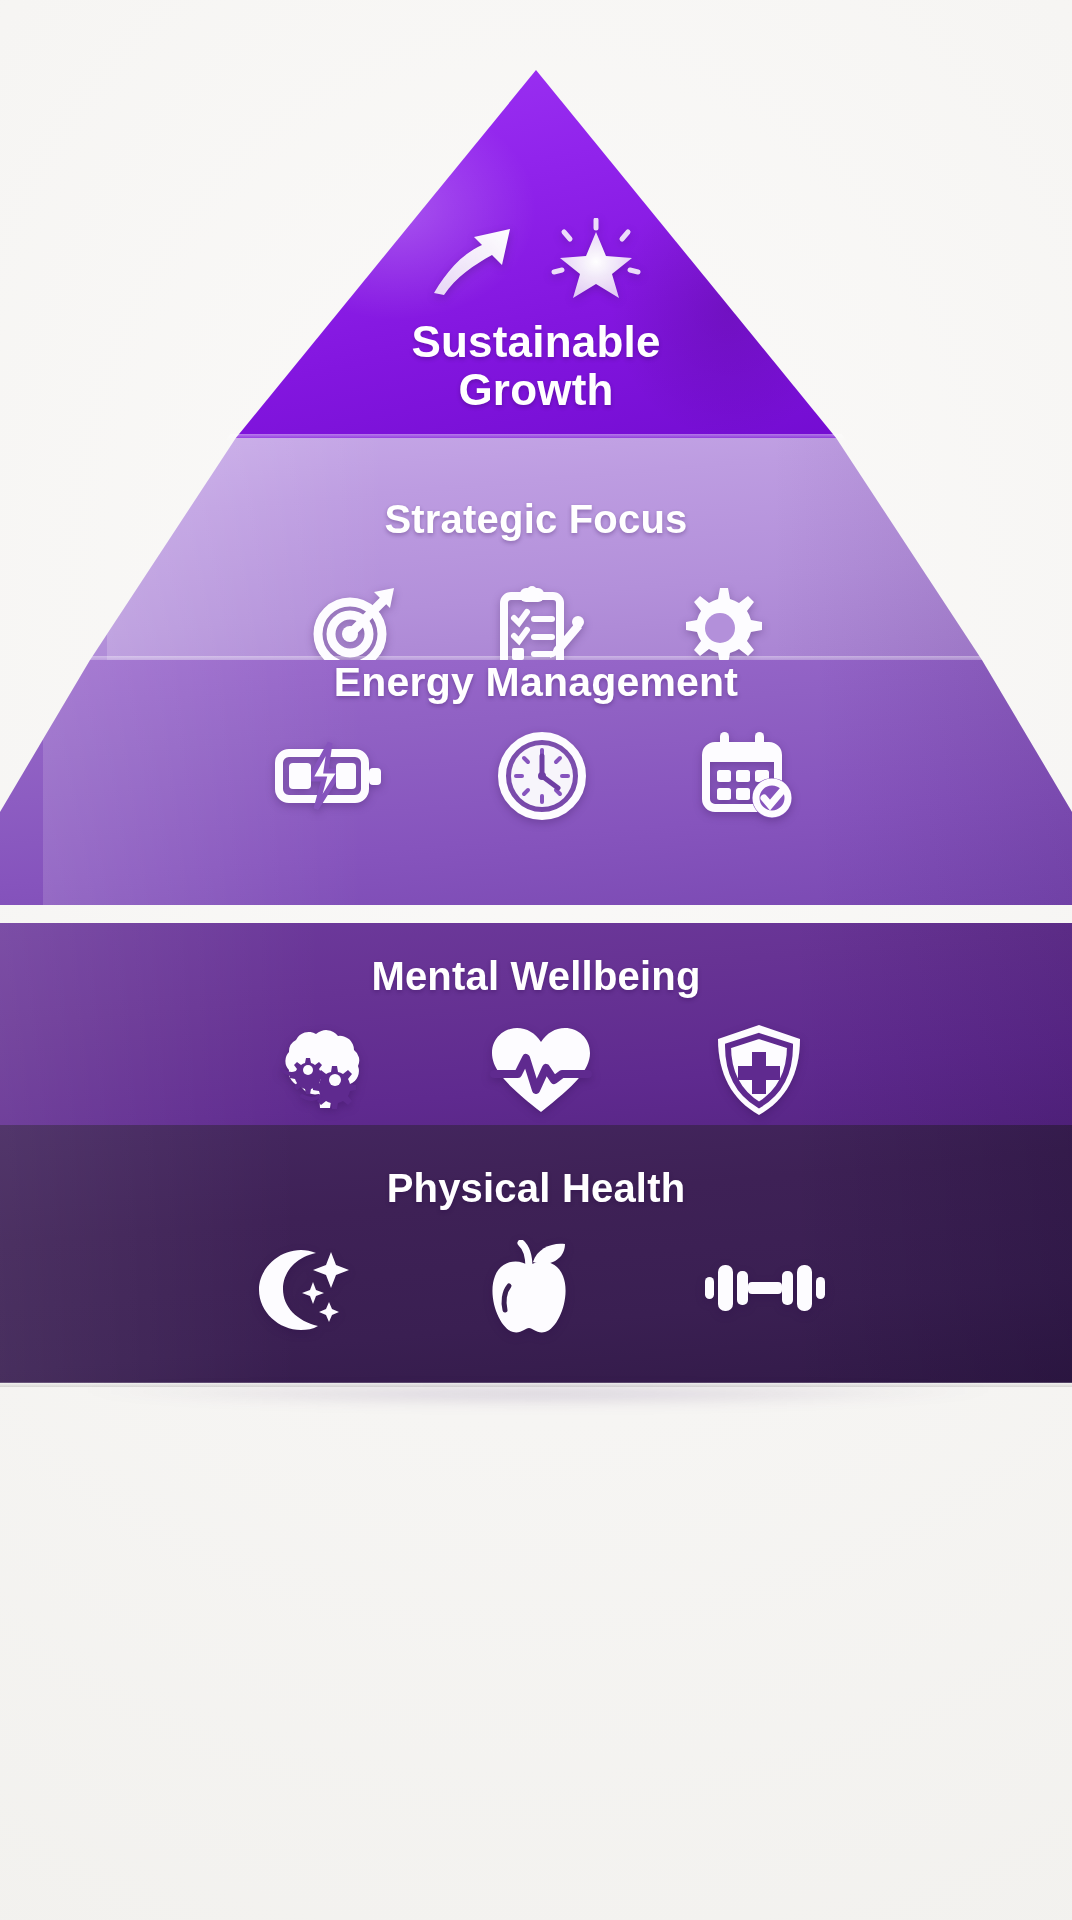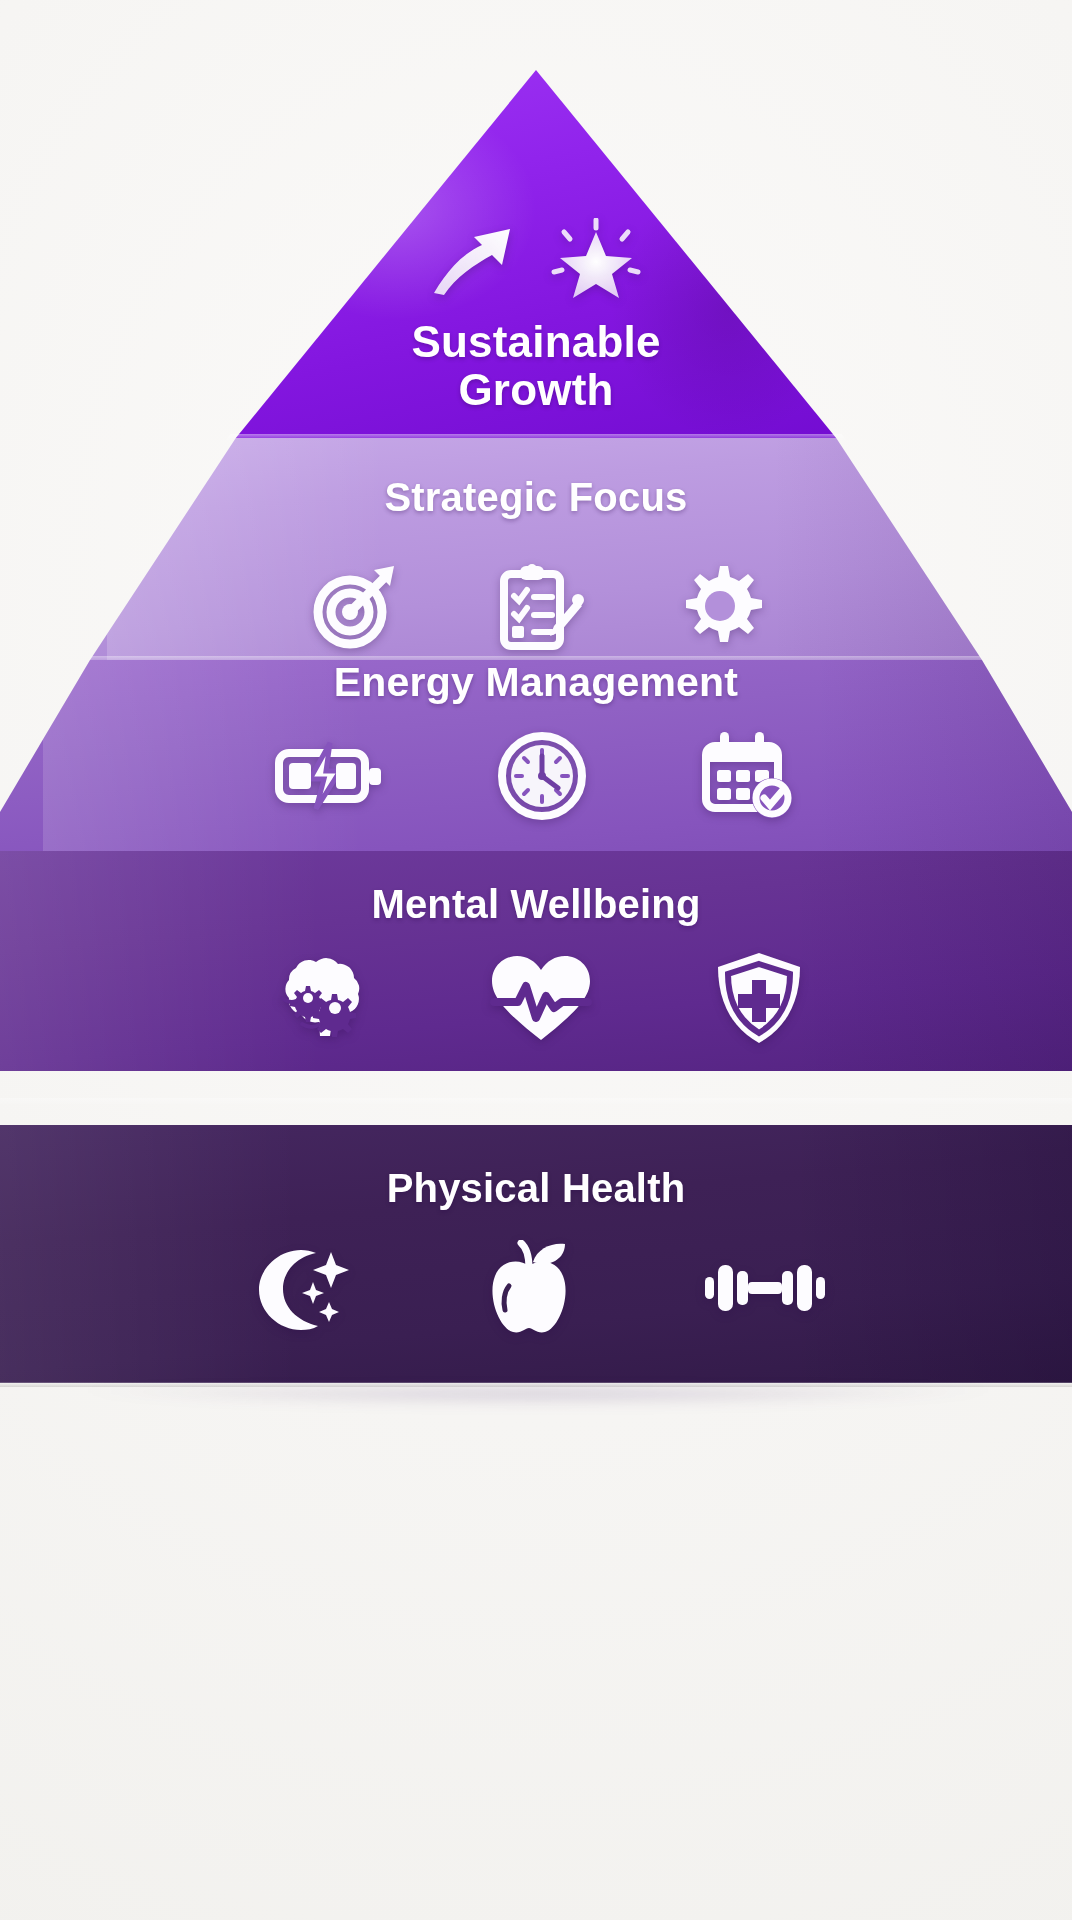--- a/index.html
+++ b/index.html
@@ -135,21 +135,21 @@
            -webkit-clip-path:polygon(22.0% 0%, 78.0% 0%, 91.6% 100%, 8.4% 100%);
            clip-path:polygon(22.0% 0%, 78.0% 0%, 91.6% 100%, 8.4% 100%);
            background:linear-gradient(175deg,#c7a9e8 0%,#bd9ce1 28%,#b390da 65%,#a781d1 100%);
          ">
       <div style="position:absolute;left:10%;top:0;width:26%;height:100%;
                   background:linear-gradient(90deg, rgba(255,255,255,.18), rgba(255,255,255,0));"></div>
       <div style="position:absolute;right:6%;top:0;width:22%;height:100%;
                   background:linear-gradient(270deg, rgba(60,20,100,.12), rgba(60,20,100,0));"></div>
     </div>
 
-    <div class="content" style="padding-top:38px;gap:19px;">
+    <div class="content" style="padding-top:60px;gap:19px;">
       <div class="tier-title" style="font-size:40px;margin-bottom:22px;">Strategic Focus</div>
       <div class="icon-row" style="gap:92px;">
         <span class="icon">
           <svg width="92" height="92" viewBox="0 0 92 92" aria-hidden="true">
             <g fill="none" stroke="#fdfcff" stroke-width="9">
               <circle cx="42" cy="52" r="32"></circle>
               <circle cx="42" cy="52" r="19"></circle>
             </g>
             <circle cx="42" cy="52" r="8" fill="#fdfcff"></circle>
             <path d="M42 52 L76 18" stroke="#fdfcff" stroke-width="9" stroke-linecap="round"></path>
@@ -249,21 +249,21 @@
             <circle cx="74" cy="68" r="16" fill="none" stroke="#fdfcff" stroke-width="7"></circle>
             <path d="M66 68 l6 7 l12 -14" fill="none" stroke="#fdfcff" stroke-width="7" stroke-linecap="round"></path>
           </svg>
         </span>
       </div>
     </div>
   </div>
   <div class="seam" style="top:1098px;
               background:linear-gradient(180deg, rgba(255,255,255,.30), rgba(255,255,255,0));"></div>
 
-  <div class="tier" style="top:851px;height:220px;">
+  <div class="tier" style="top:923px;height:220px;">
     <div class="face" style="background:linear-gradient(175deg,#6d3a9c 0%,#673394 32%,#5f2a8f 68%,#552482 100%);">
       <div style="position:absolute;left:0;top:0;width:30%;height:100%;
                   background:linear-gradient(90deg, rgba(255,255,255,.10), rgba(255,255,255,0));"></div>
       <div style="position:absolute;right:0;top:0;width:26%;height:100%;
                   background:linear-gradient(270deg, rgba(30,5,60,.16), rgba(30,5,60,0));"></div>
     </div>
 
     <div class="content" style="padding-top:32px;">
       <div class="tier-title" style="font-size:40px;margin-bottom:24px;">Mental Wellbeing</div>
       <div class="icon-row" style="gap:118px;">

